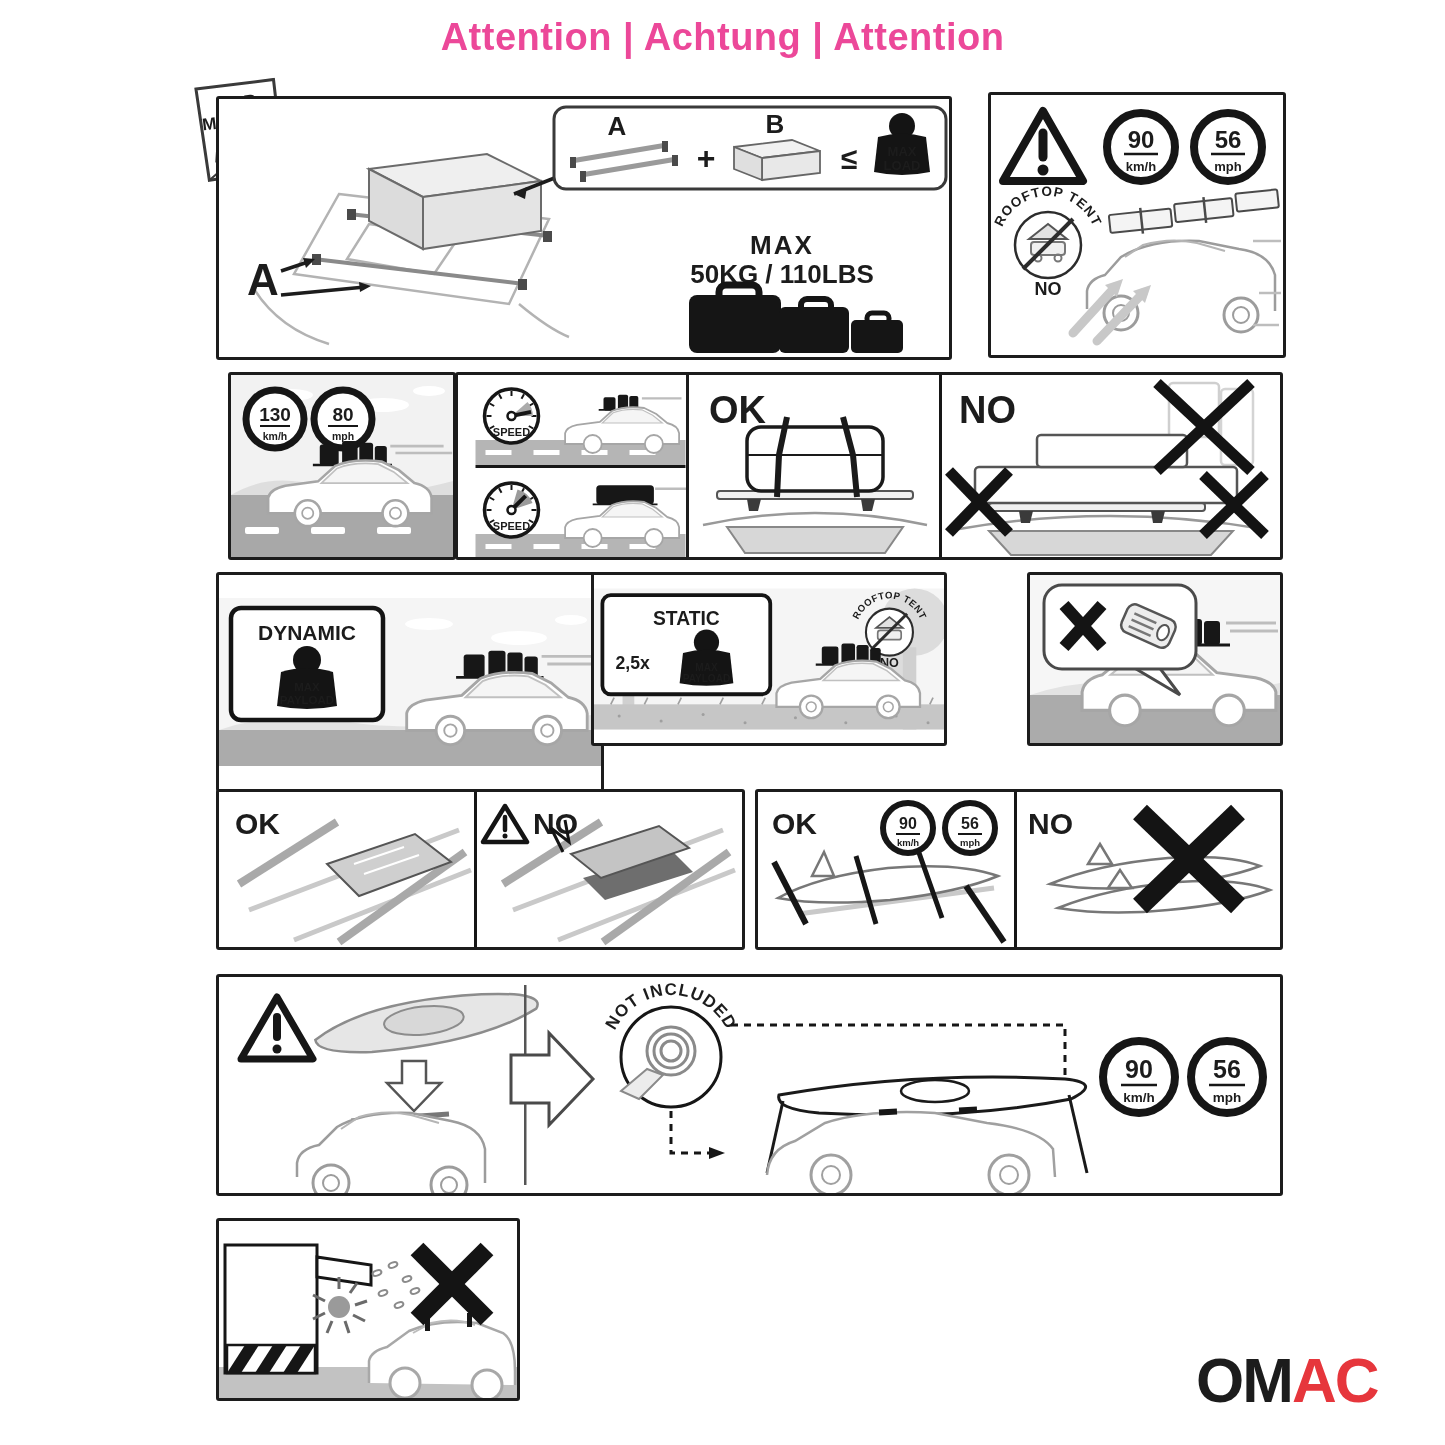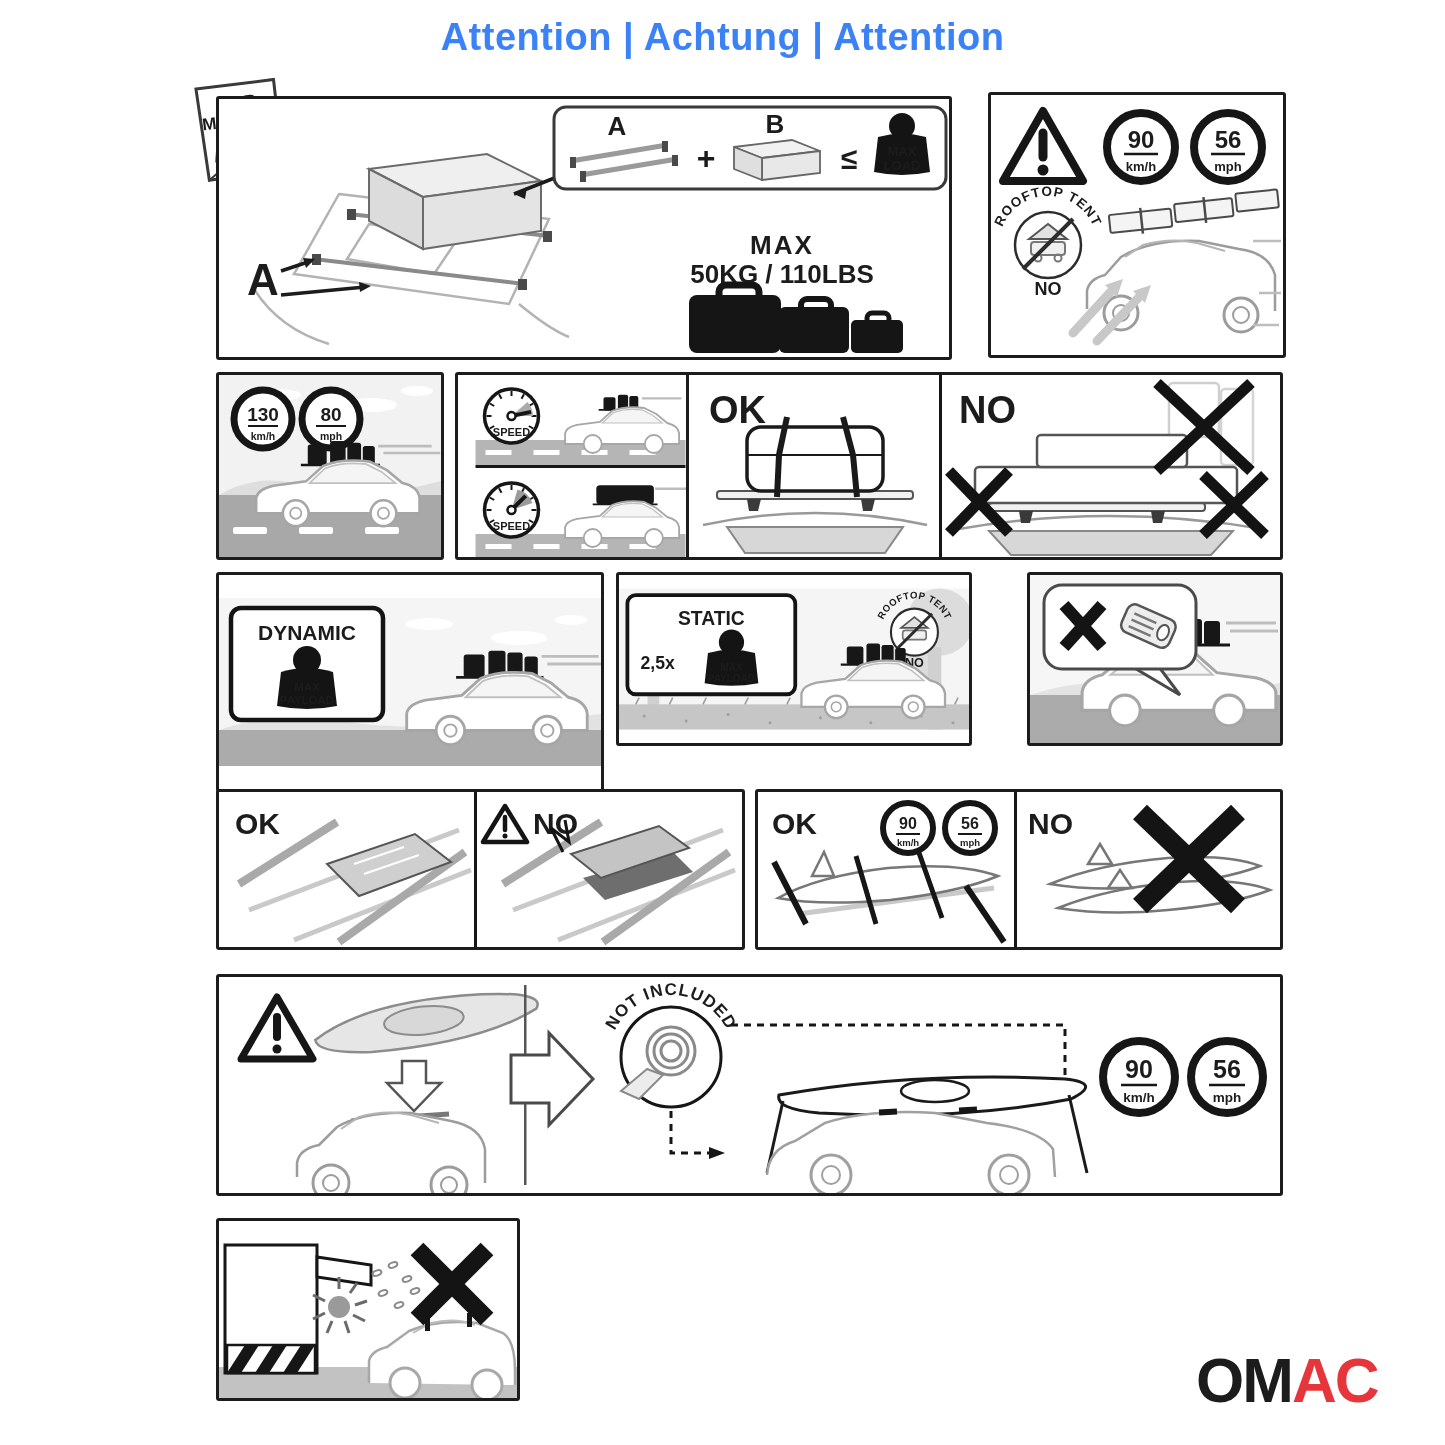--- a/index.html
+++ b/index.html
@@ -1,19 +1,19 @@
 <!DOCTYPE html>
 <html><head>
 <meta charset="utf-8">
 <style>
   html,body{margin:0;padding:0;background:#fff;}
   .sheet{position:relative;width:1445px;height:1445px;background:#fff;overflow:hidden;
          font-family:"Liberation Sans",sans-serif;color:#1c1c1c;}
   .page-title{position:absolute;left:0;top:16px;width:100%;text-align:center;
-         font-size:38px;font-weight:600;letter-spacing:.5px;color:#3b82f6;}
+         font-size:38px;font-weight:600;letter-spacing:.5px;color:#ec4899;}
   .panel{position:absolute;background:#fff;border:3px solid #1c1c1c;border-radius:3px;box-sizing:border-box;}
   .panel svg{display:block;width:100%;height:100%;}
   svg text{font-family:"Liberation Sans",sans-serif;fill:#1c1c1c;}
   .booklet{position:absolute;left:194px;top:80px;width:92px;height:102px;transform:rotate(-4deg);}
   .logo{position:absolute;left:1196px;top:1350px;font-size:62px;font-weight:900;
         letter-spacing:-2px;line-height:1;transform:scaleY(1.02);}
   .logo .lg-b{color:#1c1c1c;}
   .logo .lg-r{color:#e6363c;}
 </style>
 </head>
@@ -165,21 +165,21 @@
         <polygon points="160,190 142,196 154,208" fill="#c8c8c8"></polygon>
         <g stroke="#bdbdbd" stroke-width="2.5">
           <line x1="262" y1="146" x2="290" y2="146"></line>
             <line x1="268" y1="198" x2="290" y2="198"></line>
             <line x1="262" y1="230" x2="288" y2="230"></line>
         </g>
       </g>
     </svg>
   </div>
 
-  <div class="panel" style="left:216px;top:372px;width:228px;height:188px;text-align:right;">
+  <div class="panel" style="left:228px;top:372px;width:228px;height:188px;text-align:right;">
     <svg viewBox="0 0 222 182">
       <rect x="0" y="0" width="222" height="120" fill="#f2f2f2"></rect>
       <ellipse cx="60" cy="20" rx="22" ry="6" fill="#fff"></ellipse>
         <ellipse cx="152" cy="30" rx="26" ry="7" fill="#fff"></ellipse>
         <ellipse cx="198" cy="16" rx="16" ry="5" fill="#fff"></ellipse>
       <path d="M0,120 Q40,96 90,112 T222,106 L222,120 Z" fill="#dedede"></path>
       <rect x="0" y="120" width="222" height="62" fill="#a8a8a8"></rect>
       <g fill="#fff">
           <rect x="14" y="152" width="34" height="7" rx="2"></rect>
           <rect x="80" y="152" width="34" height="7" rx="2"></rect>
@@ -370,21 +370,21 @@
         <path d="M6,70 L6,52 Q8,42 26,38 L64,33 L84,15 Q106,6 138,10 L158,20 L176,35 Q194,39 196,52 L196,70 Z" fill="#fff" stroke="#a6a6a6" stroke-width="3"></path>
         <path d="M68,35 L86,18 Q106,10 134,13 L152,22 L168,35 Z" fill="#f5f5f5" stroke="#c0c0c0" stroke-width="2"></path>
         <circle cx="52" cy="70" r="15" fill="#fff" stroke="#a6a6a6" stroke-width="3"></circle>
           <circle cx="52" cy="70" r="6.5" fill="none" stroke="#a6a6a6" stroke-width="2"></circle>
         <circle cx="154" cy="70" r="15" fill="#fff" stroke="#a6a6a6" stroke-width="3"></circle>
           <circle cx="154" cy="70" r="6.5" fill="none" stroke="#a6a6a6" stroke-width="2"></circle>
       </g>
     </svg>
   </div>
 
-  <div class="panel" style="left:616px;top:572px;width:356px;height:174px;">
+  <div class="panel" style="left:591px;top:572px;width:356px;height:174px;">
     <svg viewBox="0 0 417 168">
       <defs>
           <path id="arcRT2" d="M312,52 A40,40 0 0 1 392,52" fill="none"></path>
         </defs>
       <rect x="0" y="0" width="417" height="168" fill="#f5f5f5"></rect>
       <circle cx="44" cy="44" r="34" fill="#dcdcdc"></circle>
         <rect x="34" y="66" width="14" height="80" fill="#d0d0d0"></rect>
       <circle cx="382" cy="40" r="40" fill="#dcdcdc"></circle>
         <circle cx="348" cy="92" r="28" fill="#dcdcdc"></circle>
         <rect x="368" y="70" width="16" height="98" fill="#d0d0d0"></rect>

